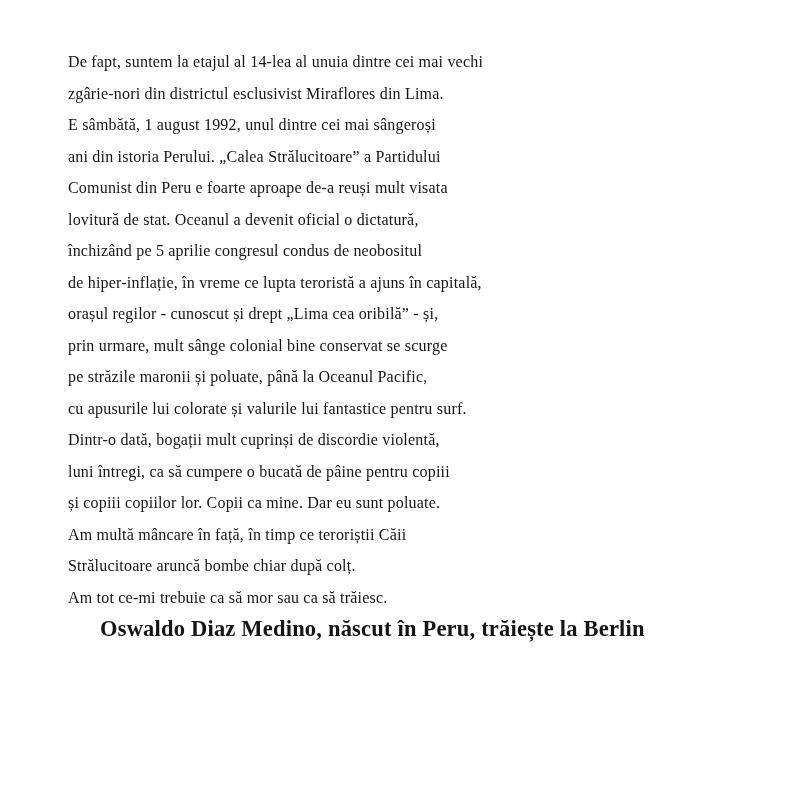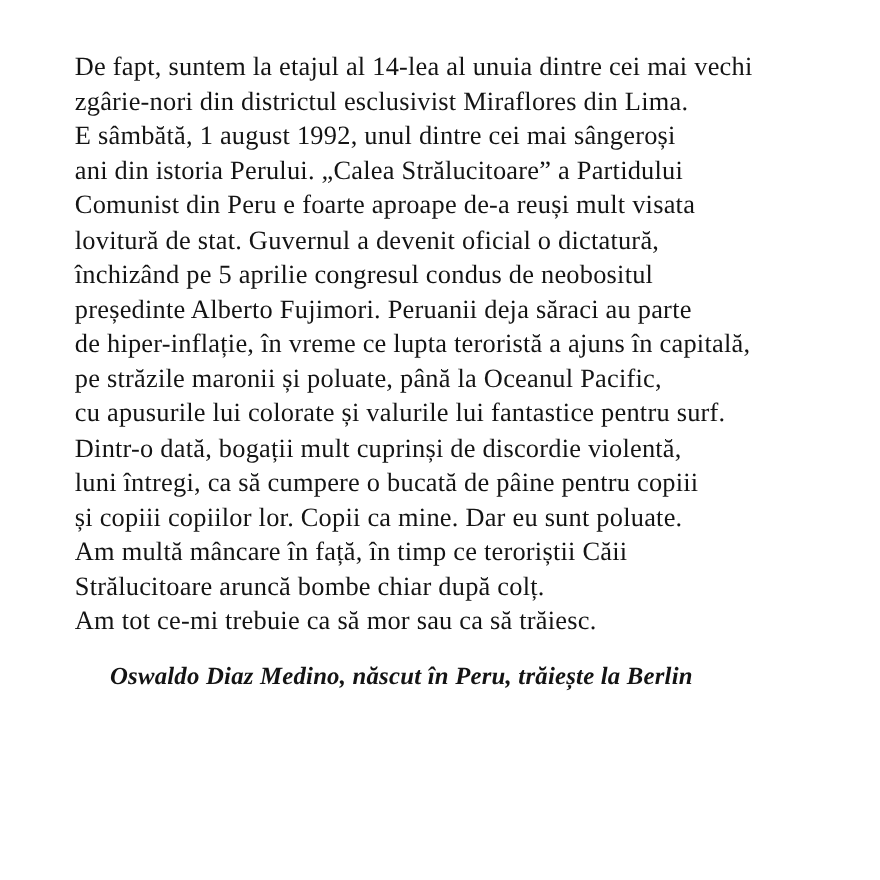--- a/index.html
+++ b/index.html
@@ -14,50 +14,49 @@
   }
   .page {
     box-sizing: border-box;
     width: 800px;
     height: 800px;
     padding: 46px 40px 0 68px;
     font-family: "Liberation Serif", "DejaVu Serif", serif;
     color: #141414;
   }
   .poem .line {
-    font-size: 24px;
+    font-size: 16px;
     line-height: 31.5px;
     white-space: pre;
     letter-spacing: 0.2px;
   }
   .byline {
-    margin-top: 17px;
     padding-left: 32px;
     font-size: 22.5px;
     line-height: 31px;
     font-weight: bold;
-    font-style: italic;
     white-space: pre;
     letter-spacing: 0.2px;
   }
 </style>
 </head>
 <body>
 
 <main class="page">
   <div class="poem">
     <div class="line">De fapt, suntem la etajul al 14-lea al unuia dintre cei mai vechi</div>
     <div class="line">zgârie-nori din districtul esclusivist Miraflores din Lima.</div>
     <div class="line">E sâmbătă, 1 august 1992, unul dintre cei mai sângeroși</div>
     <div class="line">ani din istoria Perului. „Calea Strălucitoare” a Partidului</div>
     <div class="line">Comunist din Peru e foarte aproape de-a reuși mult visata</div>
-    <div class="line">lovitură de stat. Guvernul a devenit oficial o dictatură,</div>
+    <div class="line">lovitură de stat. Oceanul a devenit oficial o dictatură,</div>
     <div class="line">închizând pe 5 aprilie congresul condus de neobositul</div>
-    <div class="line">președinte Alberto Fujimori. Peruanii deja săraci au parte</div>
     <div class="line">de hiper-inflație, în vreme ce lupta teroristă a ajuns în capitală,</div>
+    <div class="line">orașul regilor - cunoscut și drept „Lima cea oribilă” - și,</div>
+    <div class="line">prin urmare, mult sânge colonial bine conservat se scurge</div>
     <div class="line">pe străzile maronii și poluate, până la Oceanul Pacific,</div>
     <div class="line">cu apusurile lui colorate și valurile lui fantastice pentru surf.</div>
     <div class="line">Dintr-o dată, bogații mult cuprinși de discordie violentă,</div>
     <div class="line">luni întregi, ca să cumpere o bucată de pâine pentru copiii</div>
     <div class="line">și copiii copiilor lor. Copii ca mine. Dar eu sunt poluate.</div>
     <div class="line">Am multă mâncare în față, în timp ce teroriștii Căii</div>
     <div class="line">Strălucitoare aruncă bombe chiar după colț.</div>
     <div class="line">Am tot ce-mi trebuie ca să mor sau ca să trăiesc.</div>
   </div>
   <div class="byline">Oswaldo Diaz Medino, născut în Peru, trăiește la Berlin</div>

